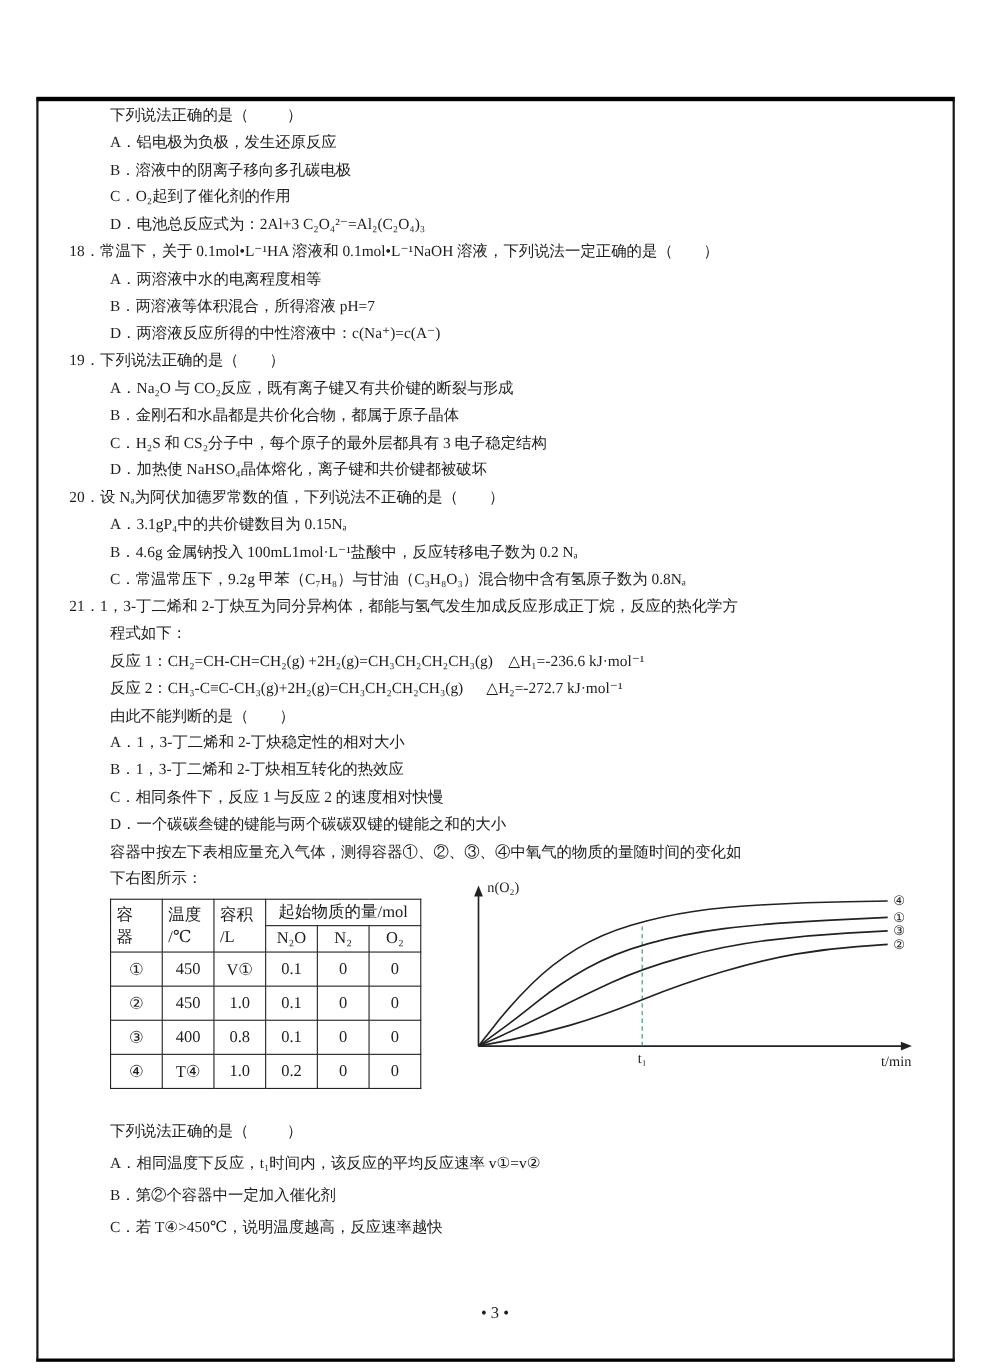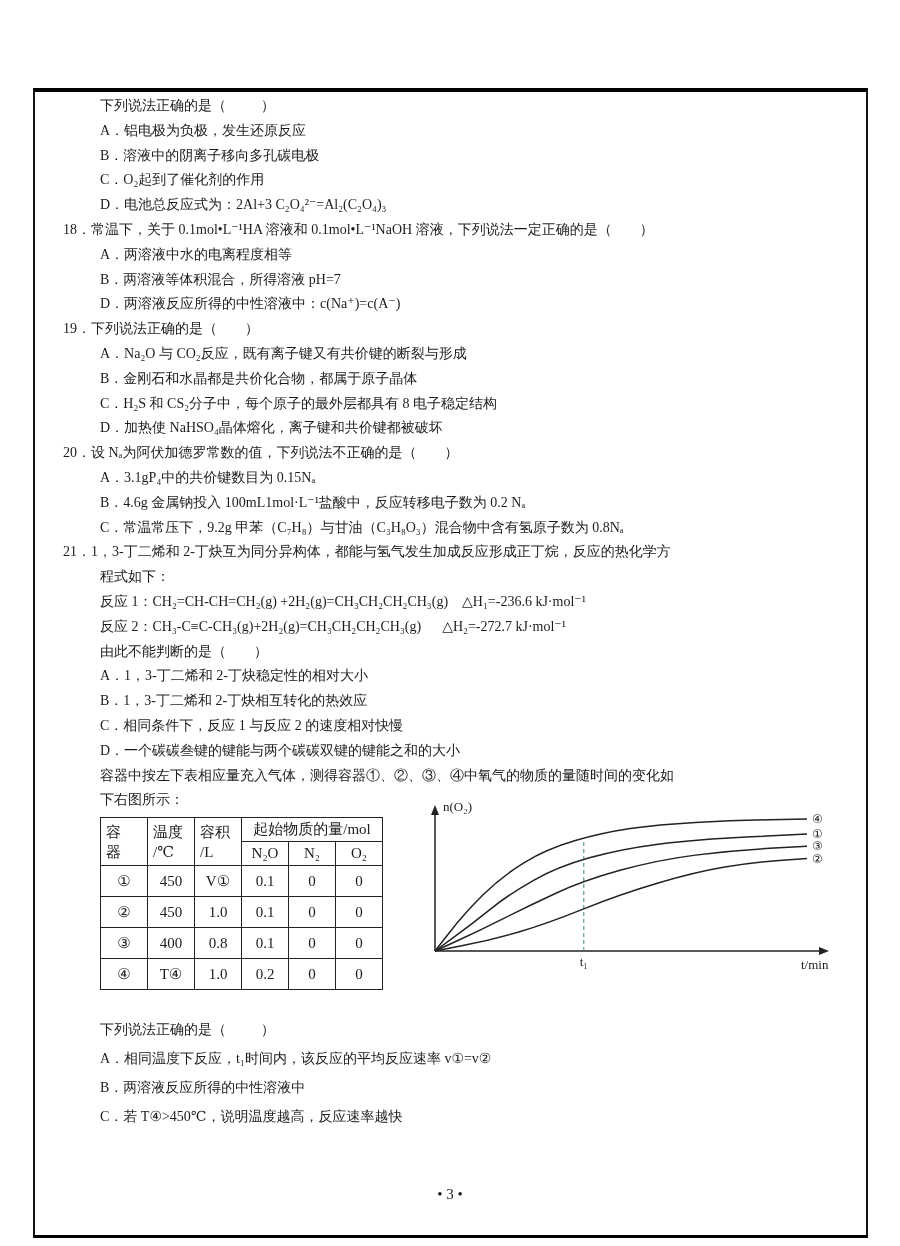--- a/index.html
+++ b/index.html
@@ -55,21 +55,21 @@
       <div class="line body">B．溶液中的阴离子移向多孔碳电极</div>
       <div class="line body">C．O₂起到了催化剂的作用</div>
       <div class="line body">D．电池总反应式为：2Al+3 C₂O₄²⁻=Al₂(C₂O₄)₃</div>
       <div class="line hang">18．常温下，关于 0.1mol•L⁻¹HA 溶液和 0.1mol•L⁻¹NaOH 溶液，下列说法一定正确的是（        ）</div>
       <div class="line body">A．两溶液中水的电离程度相等</div>
       <div class="line body">B．两溶液等体积混合，所得溶液 pH=7</div>
       <div class="line body">D．两溶液反应所得的中性溶液中：c(Na⁺)=c(A⁻)</div>
       <div class="line hang">19．下列说法正确的是（        ）</div>
       <div class="line body">A．Na₂O 与 CO₂反应，既有离子键又有共价键的断裂与形成</div>
       <div class="line body">B．金刚石和水晶都是共价化合物，都属于原子晶体</div>
-      <div class="line body">C．H₂S 和 CS₂分子中，每个原子的最外层都具有 8 电子稳定结构</div>
+      <div class="line body">C．H₂S 和 CS₂分子中，每个原子的最外层都具有 3 电子稳定结构</div>
       <div class="line body">D．加热使 NaHSO₄晶体熔化，离子键和共价键都被破坏</div>
       <div class="line hang">20．设 Nₐ为阿伏加德罗常数的值，下列说法不正确的是（        ）</div>
       <div class="line body">A．3.1gP₄中的共价键数目为 0.15Nₐ</div>
       <div class="line body">B．4.6g 金属钠投入 100mL1mol·L⁻¹盐酸中，反应转移电子数为 0.2 Nₐ</div>
       <div class="line body">C．常温常压下，9.2g 甲苯（C₇H₈）与甘油（C₃H₈O₃）混合物中含有氢原子数为 0.8Nₐ</div>
       <div class="line hang">21．1，3-丁二烯和 2-丁炔互为同分异构体，都能与氢气发生加成反应形成正丁烷，反应的热化学方</div>
       <div class="line body">程式如下：</div>
       <div class="line body">反应 1：CH₂=CH-CH=CH₂(g) +2H₂(g)=CH₃CH₂CH₂CH₃(g)    △H₁=-236.6 kJ·mol⁻¹</div>
       <div class="line body">反应 2：CH₃-C≡C-CH₃(g)+2H₂(g)=CH₃CH₂CH₂CH₃(g)      △H₂=-272.7 kJ·mol⁻¹</div>
       <div class="line body">由此不能判断的是（        ）</div>
@@ -157,19 +157,19 @@
           <text x="407" y="59.28" font-size="12" fill="#1c1c1c">③</text>
           <path d="M30,160 Q30,160 57.9,154.56 Q85.8,149.12 113.69999999999999,140.96 Q141.6,132.8 178.8,117.84 Q216,102.88 253.2,92 Q290.4,81.12 318.29999999999995,76.36 Q346.2,71.6 374.1,69.56 L402,67.52" fill="none" stroke="#222" stroke-width="1.5"></path>
           <text x="407" y="71.52" font-size="12" fill="#1c1c1c">②</text>
         </svg>
     </div>
   </div>
 
   <div id="lines-tail">
       <div class="line body">下列说法正确的是（          ）</div>
       <div class="line body">A．相同温度下反应，t₁时间内，该反应的平均反应速率 v①=v②</div>
-      <div class="line body">B．两溶液反应所得的中性溶液中</div>
+      <div class="line body">B．第②个容器中一定加入催化剂</div>
       <div class="line body">C．若 T④&gt;450℃，说明温度越高，反应速率越快</div>
     </div>
 
 </div>
 
 <div class="footer">• 3 •</div>
 
 </body></html>

